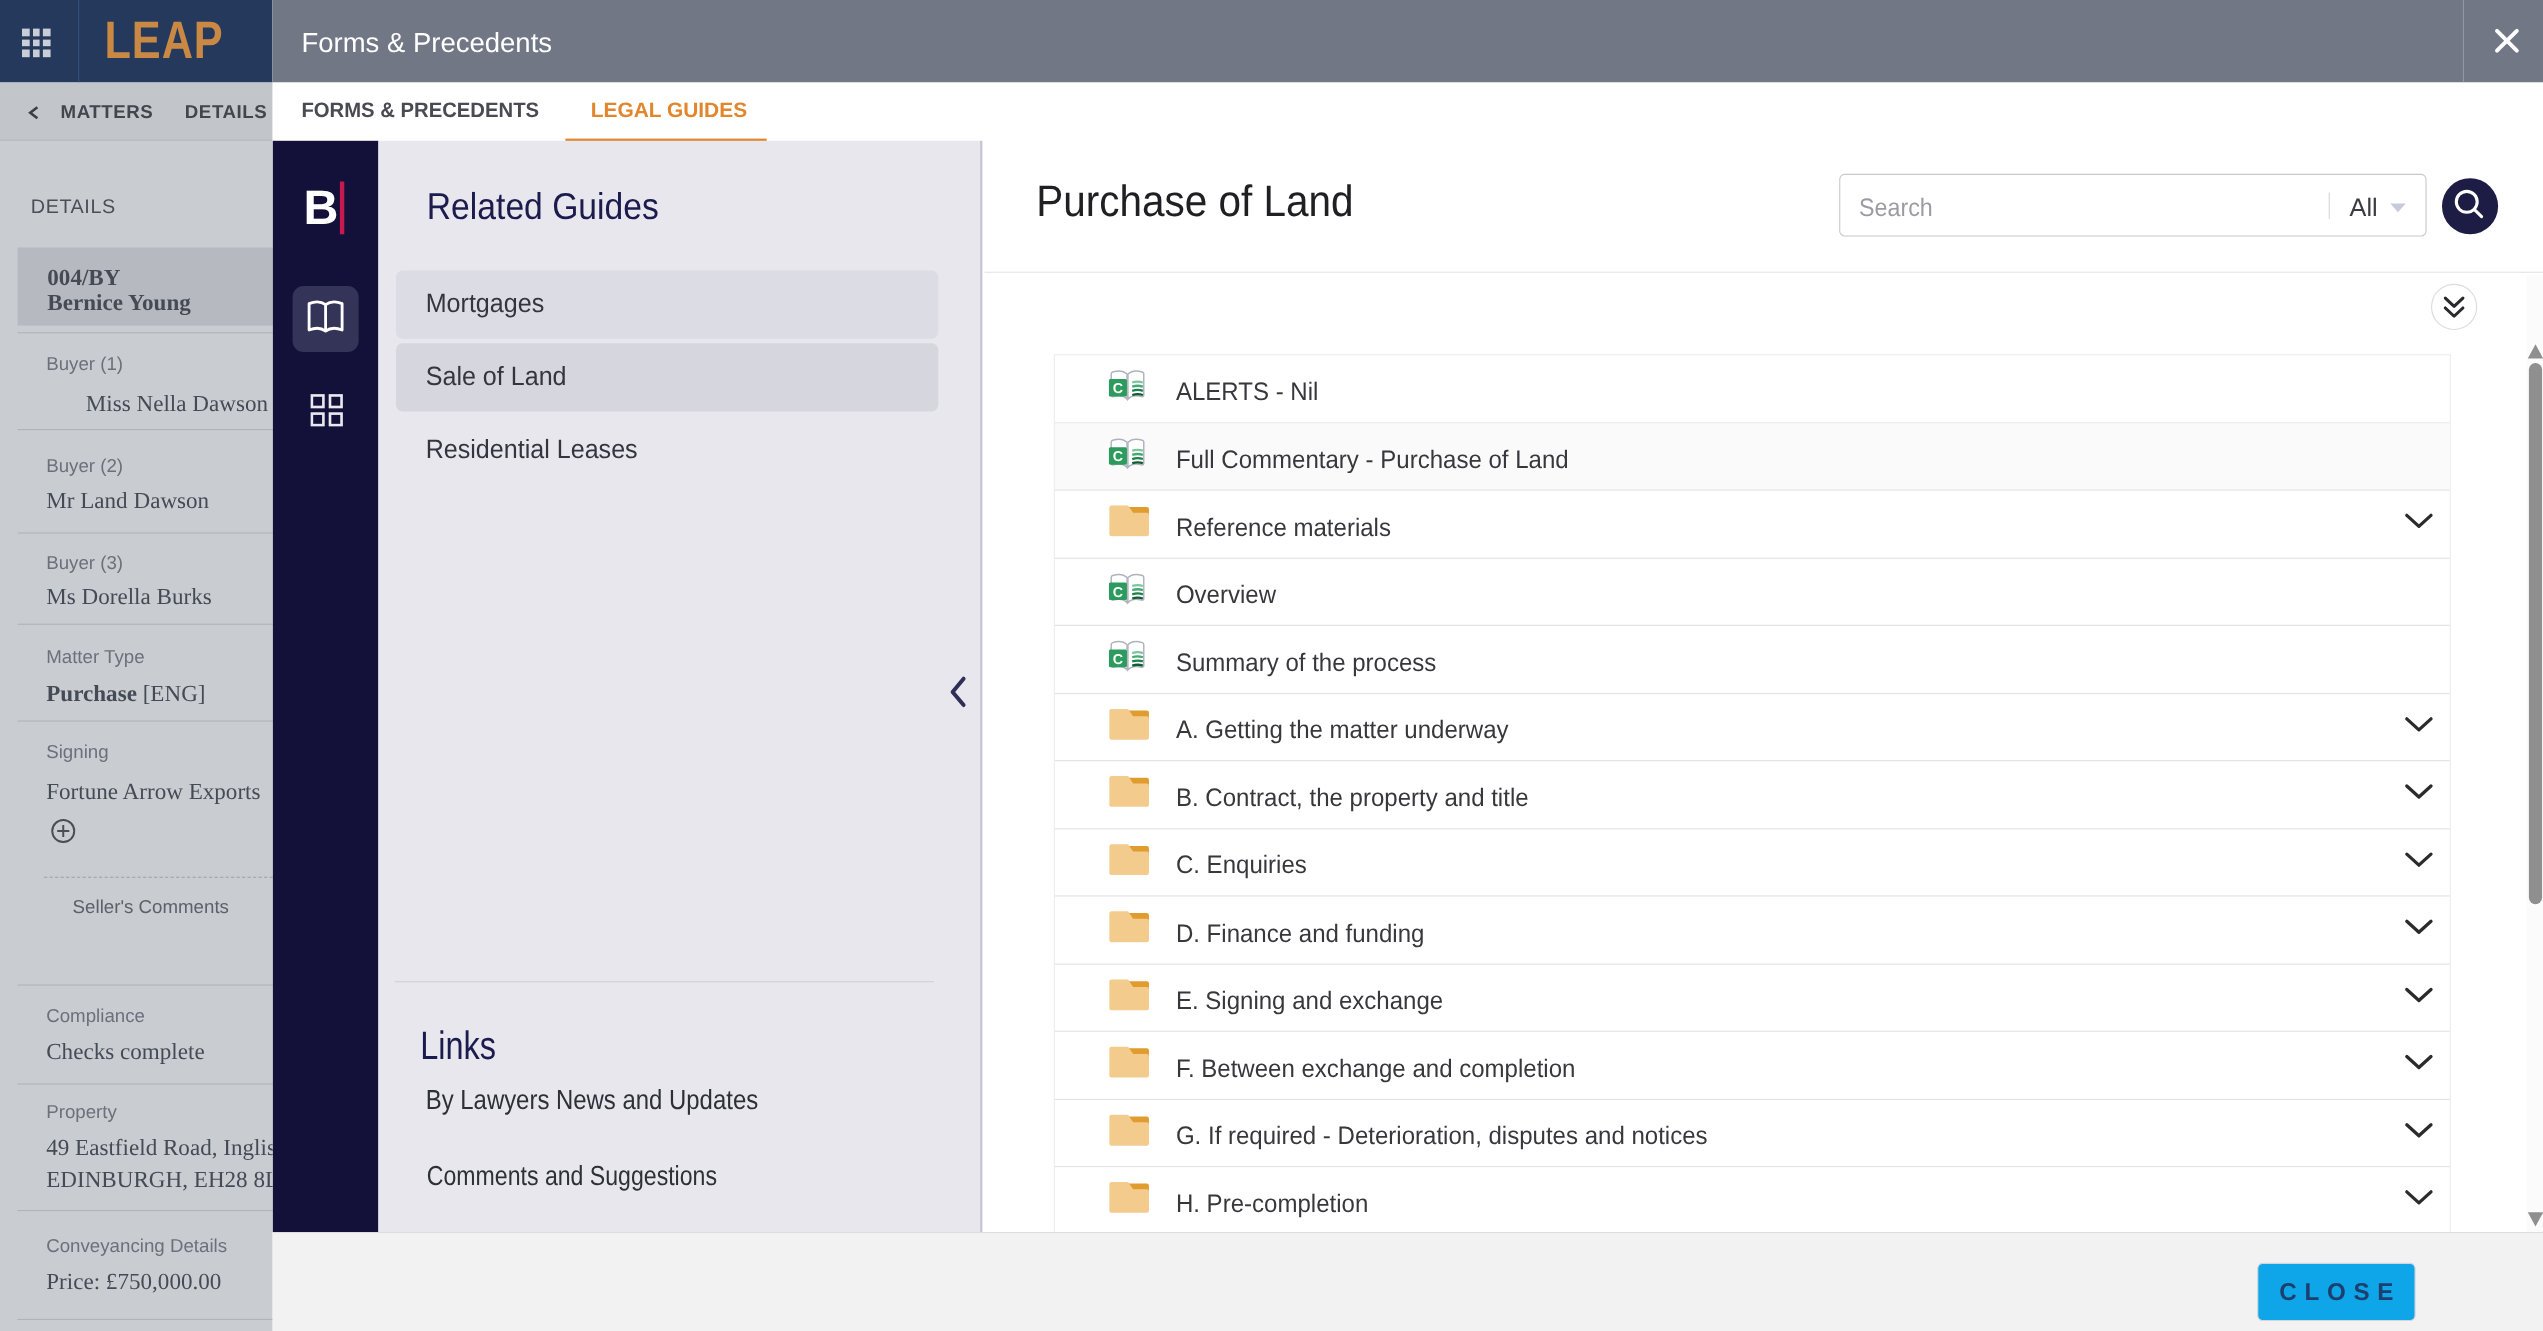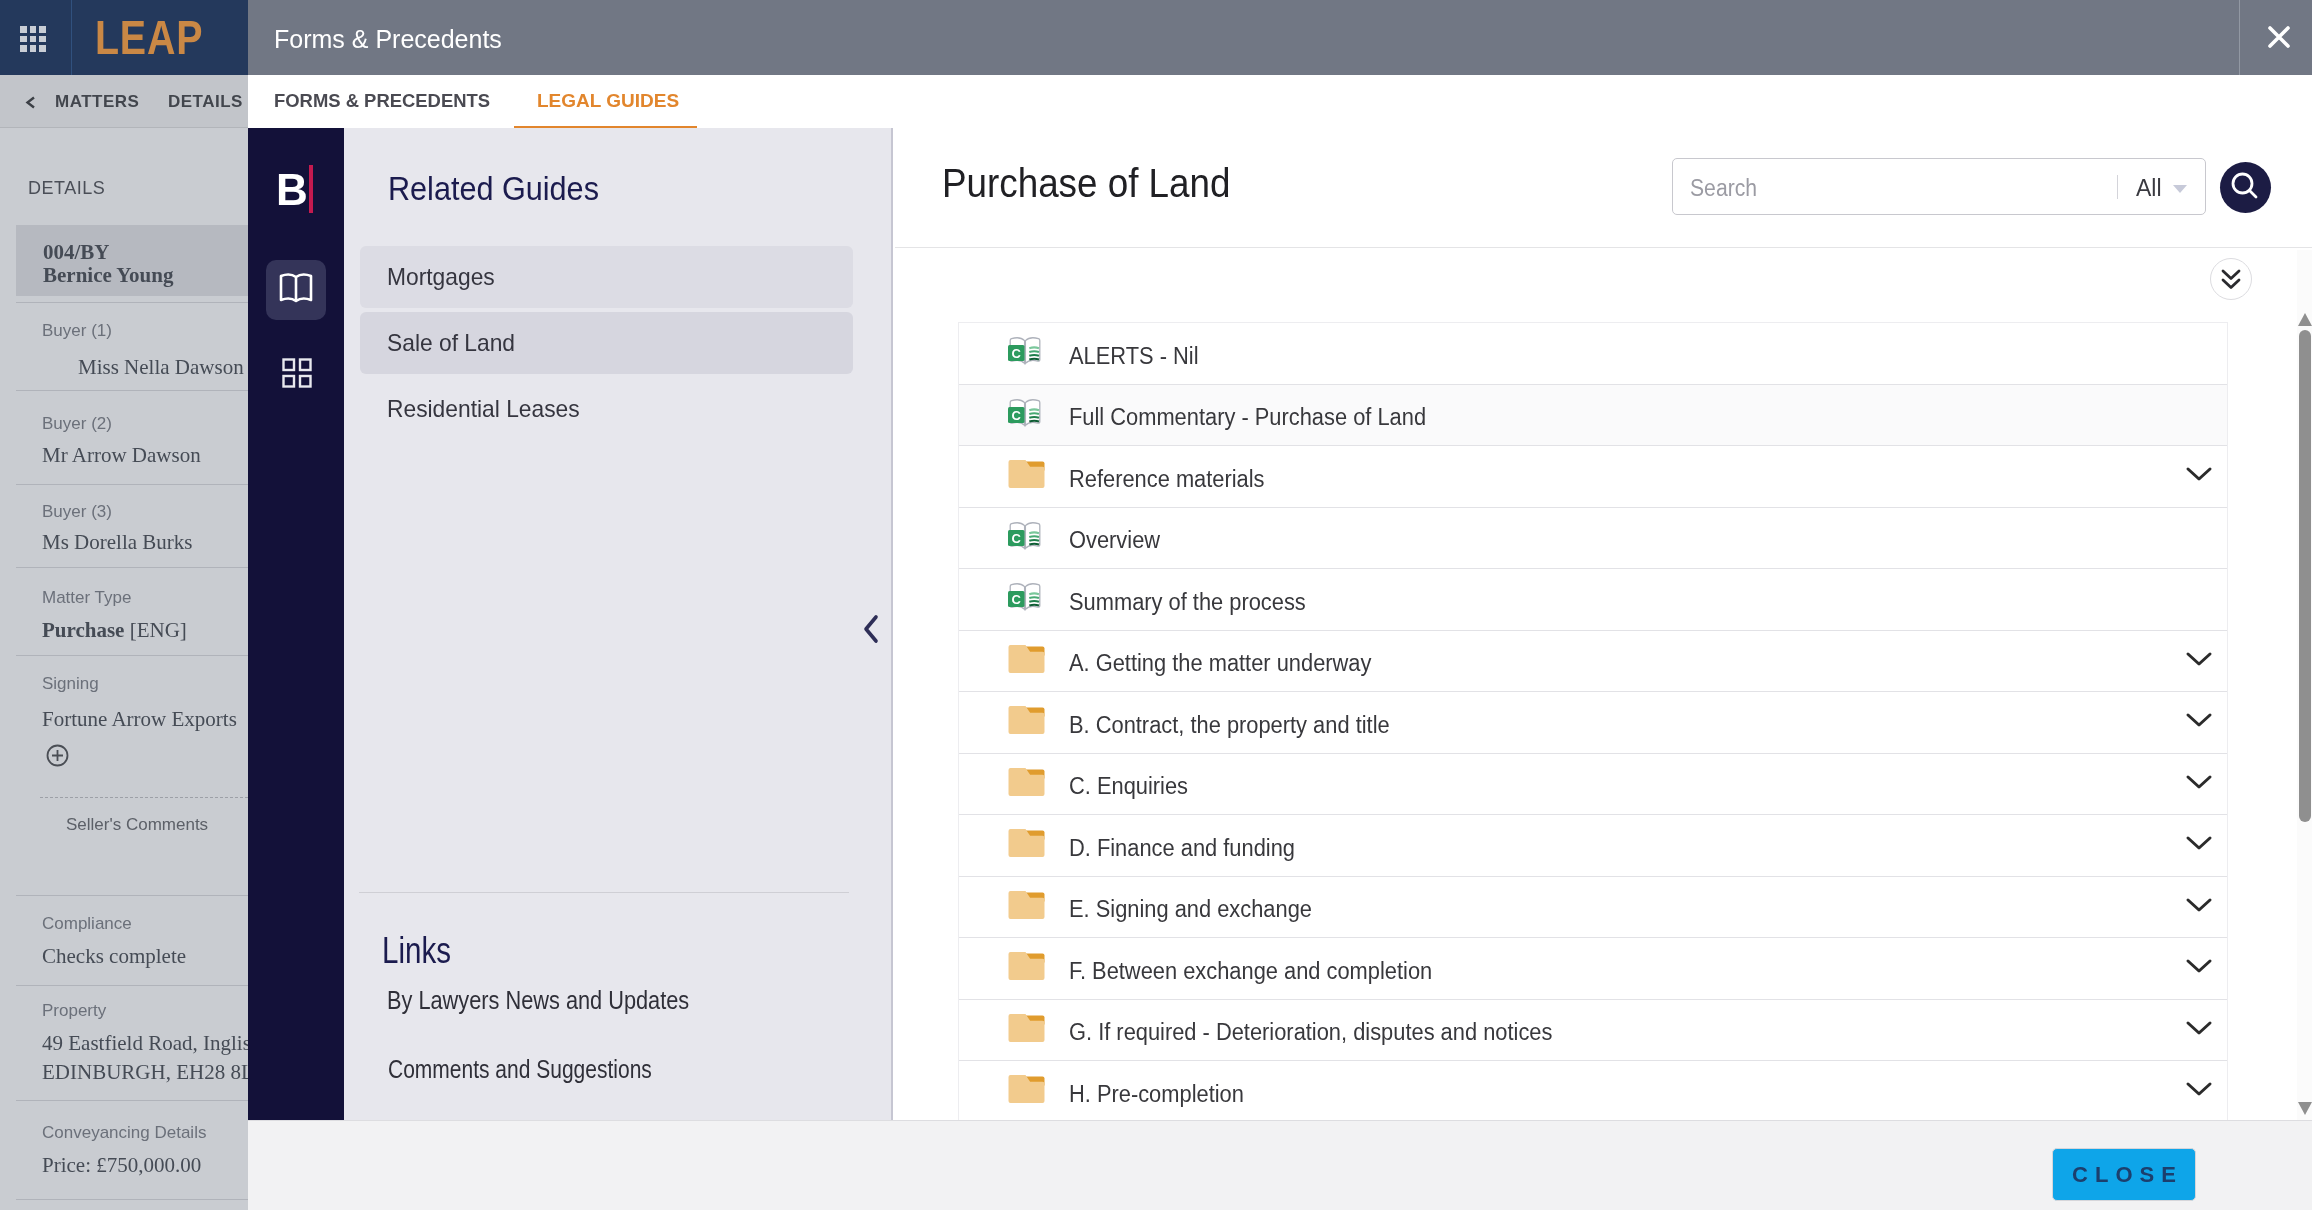--- a/index.html
+++ b/index.html
@@ -117,21 +117,21 @@
   <div id="sidebar" class="abs">
     <div class="hd abs">DETAILS</div>
     <div class="sel abs"></div>
     <div class="val abs" style="left:43px; top:112px; font-weight:700;">004/BY</div>
     <div class="val abs" style="left:43px; top:135px; font-weight:700;">Bernice Young</div>
     <div class="ln abs" style="top:174px;"></div>
     <div class="lab abs" style="left:42px; top:193px;">Buyer (1)</div>
     <div class="val abs" style="left:42px; top:227px;margin-left:36px;">Miss Nella Dawson&nbsp; - M</div>
     <div class="ln abs" style="top:262px;"></div>
     <div class="lab abs" style="left:42px; top:286px;">Buyer (2)</div>
-    <div class="val abs" style="left:42px; top:315px;">Mr Arrow Dawson</div>
+    <div class="val abs" style="left:42px; top:315px;">Mr Land Dawson</div>
     <div class="ln abs" style="top:356px;"></div>
     <div class="lab abs" style="left:42px; top:374px;">Buyer (3)</div>
     <div class="val abs" style="left:42px; top:402px;">Ms Dorella Burks</div>
     <div class="ln abs" style="top:439px;"></div>
     <div class="lab abs" style="left:42px; top:460px;">Matter Type</div>
     <div class="val abs" style="left:42px; top:490px;"><b>Purchase</b> [ENG]</div>
     <div class="ln abs" style="top:527px;"></div>
     <div class="lab abs" style="left:42px; top:546px;">Signing</div>
     <div class="val abs" style="left:42px; top:579px;">Fortune Arrow Exports</div>
     <svg class="abs" style="left:46px; top:616px;" width="23" height="23" viewBox="0 0 23 23">

